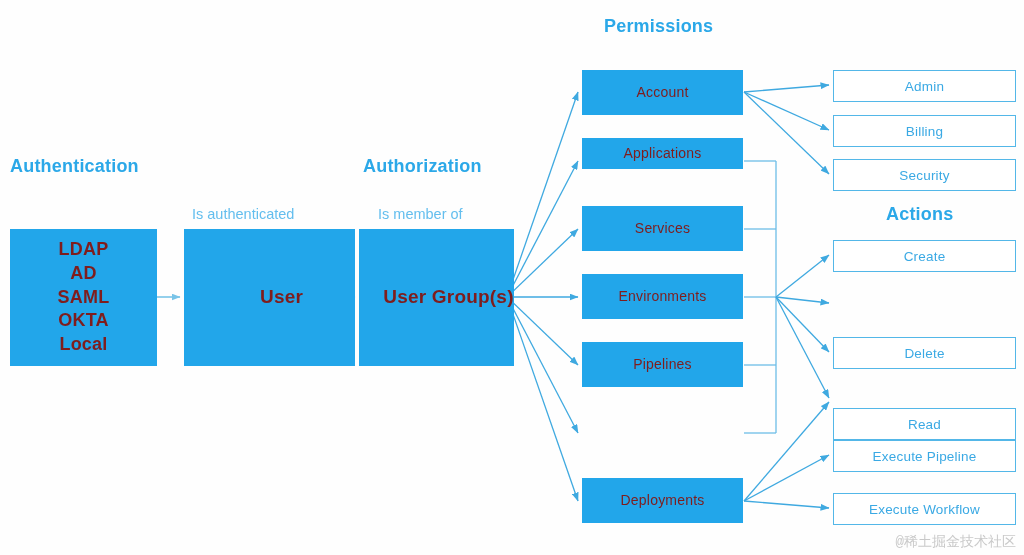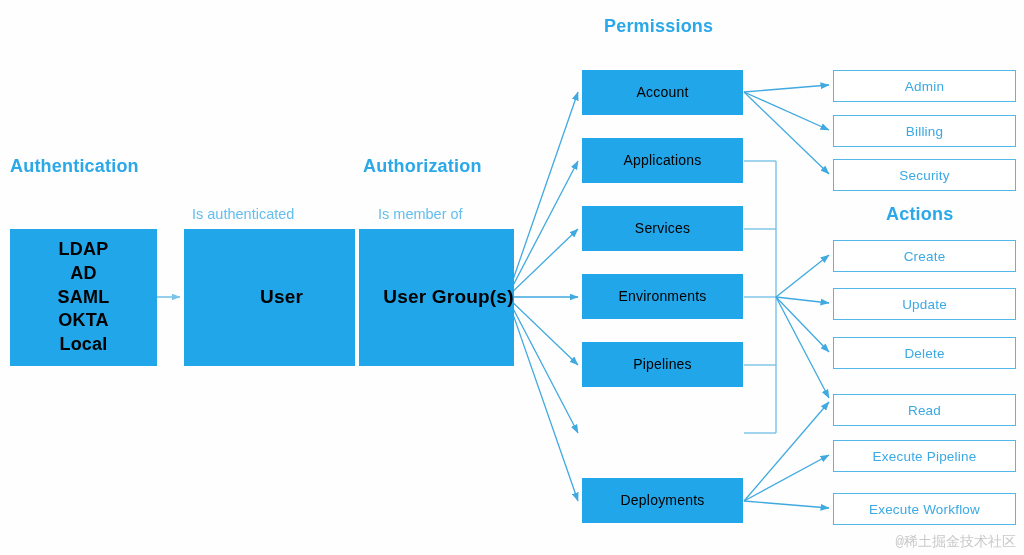--- a/index.html
+++ b/index.html
@@ -12,21 +12,21 @@
   svg.wires{position:absolute;left:0;top:0;width:1024px;height:555px;pointer-events:none;}
 
   .col-title{
     position:absolute;font-weight:bold;font-size:18px;color:#2BA8E8;
     white-space:nowrap;letter-spacing:.2px;
   }
   .edge-label{
     position:absolute;font-size:14.5px;color:#63BEEE;white-space:nowrap;
   }
   .node-blue{
-    position:absolute;background:#22A6EA;color:#000000;
+    position:absolute;background:#22A6EA;color:#7f1d1d;
     display:flex;align-items:center;justify-content:center;
     font-size:14px;letter-spacing:.2px;
     line-height:1.28;
   }
   .node-blue.big{font-size:19px;font-weight:bold;padding-left:24px;}
   .node-blue.stack{
     flex-direction:column;font-size:18px;font-weight:bold;line-height:1.33;
   }
   .node-outline{
     position:absolute;background:#ffffff;border:1.3px solid #53B7E8;
@@ -113,31 +113,30 @@
     <span>SAML</span>
     <span>OKTA</span>
     <span>Local</span>
   </div>
 
   <div class="node-blue big" style="left:184px;top:229px;width:147px;height:137px;">User</div>
 
   <div class="node-blue big" style="left:359px;top:229px;width:131px;height:137px;">User Group(s)</div>
 
   <div class="node-blue" style="left:582px;top:70px;width:161px;height:45px;">Account</div>
-  <div class="node-blue" style="left:582px;top:138px;width:161px;height:45px;">Applications</div>
+  <div class="node-blue" style="left:582px;top:138px;width:161px;height:31px;">Applications</div>
   <div class="node-blue" style="left:582px;top:206px;width:161px;height:45px;">Services</div>
   <div class="node-blue" style="left:582px;top:274px;width:161px;height:45px;">Environments</div>
   <div class="node-blue" style="left:582px;top:342px;width:161px;height:45px;">Pipelines</div>
   <div class="node-blue" style="left:582px;top:478px;width:161px;height:45px;">Deployments</div>
 
   <div class="node-outline" style="left:833px;top:70px;width:181px;height:30px;">Admin</div>
   <div class="node-outline" style="left:833px;top:115px;width:181px;height:30px;">Billing</div>
   <div class="node-outline" style="left:833px;top:159px;width:181px;height:30px;">Security</div>
 
   <div class="node-outline" style="left:833px;top:240px;width:181px;height:30px;">Create</div>
-  <div class="node-outline" style="left:833px;top:288px;width:181px;height:30px;">Update</div>
   <div class="node-outline" style="left:833px;top:337px;width:181px;height:30px;">Delete</div>
-  <div class="node-outline" style="left:833px;top:394px;width:181px;height:30px;">Read</div>
+  <div class="node-outline" style="left:833px;top:408px;width:181px;height:30px;">Read</div>
   <div class="node-outline" style="left:833px;top:440px;width:181px;height:30px;">Execute Pipeline</div>
   <div class="node-outline" style="left:833px;top:493px;width:181px;height:30px;">Execute Workflow</div>
 
   <div class="watermark">@稀土掘金技术社区</div>
 </div>
 
 </body></html>

